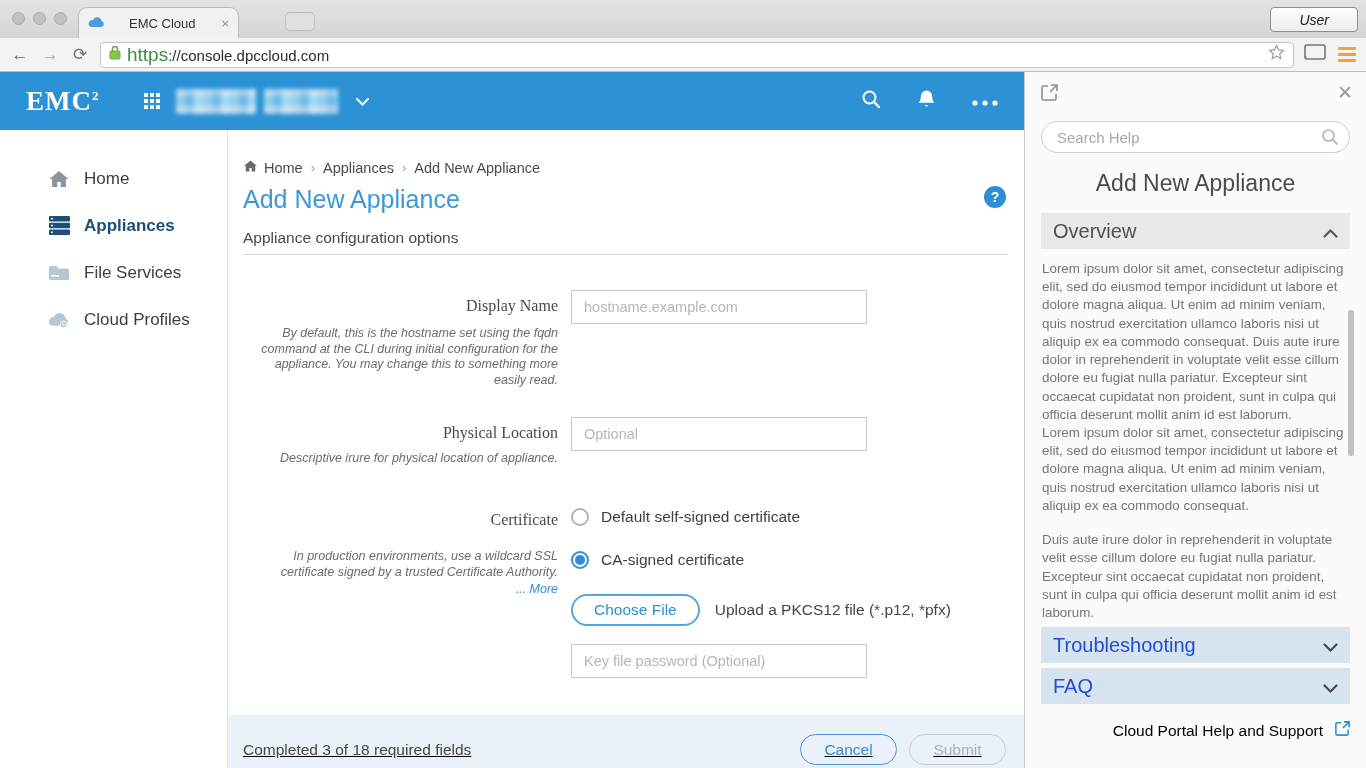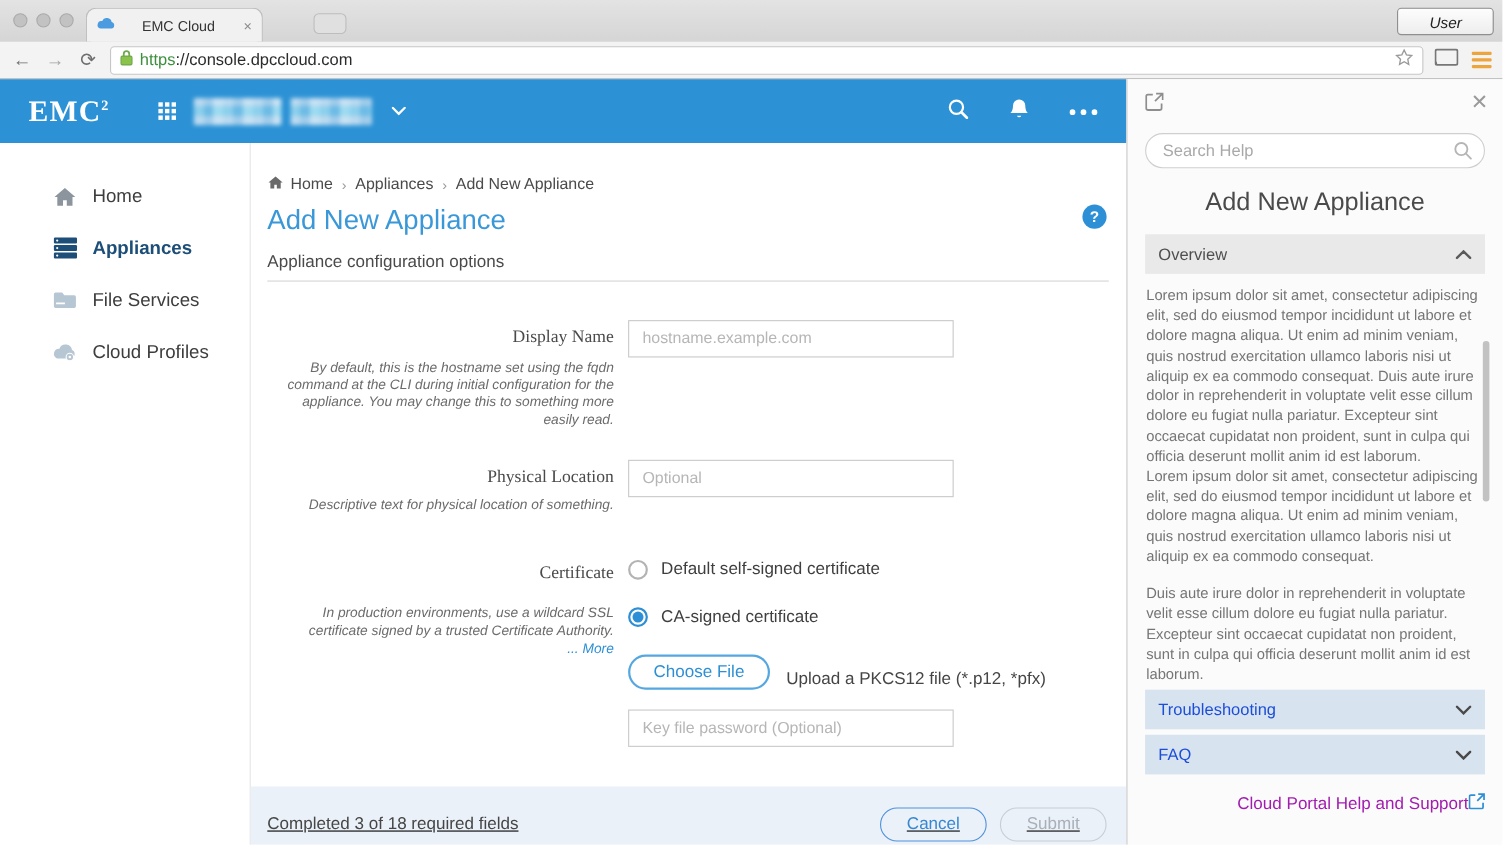--- a/index.html
+++ b/index.html
@@ -23,21 +23,21 @@
   .user-btn { position:absolute; right:8px; top:7px; height:25px; padding:0 28px;
     background:linear-gradient(#fdfdfd,#ededed); border:1px solid #8f8f8f;
     border-radius:4px; font-size:14px; color:#222; display:flex; align-items:center;font-style:italic; }
 
   .url-bar { height:34px; background:#f4f3f3; border-bottom:1px solid #bdbdbd;
     display:flex; align-items:center; padding:0 10px; gap:10px; }
   .nav-ic { font-size:17px; color:#6e6e6e; width:20px; text-align:center; }
   .nav-ic.fwd { color:#a4a4a4; }
   .url-field { flex:1; height:26px; background:#fff; border:1px solid #c6c6c6;
     border-radius:4px; display:flex; align-items:center; padding:0 8px; gap:6px; }
-  .url-scheme { color:#3d8f3d; font-size:15px; }
+  .url-scheme { color:#3d8f3d; font-size:19px; }
   .url-rest { color:#2b2b2b; font-size:15px; flex:1; }
   .chrome-right { display:flex; align-items:center; gap:12px; }
   .hamburger { display:flex; flex-direction:column; gap:3px; }
   .hamburger i { width:18px; height:3px; background:#eda53b; border-radius:1px; }
 
   
   .app-row { display:flex; height:696px; }
   .left-col { width:1024px; display:flex; flex-direction:column; }
 
   .app-header { height:58px; background:#2c92d5; display:flex; align-items:center;
@@ -93,21 +93,21 @@
   .row-pl .lcol .fhelp { margin-top:9px; }
 
   .radio-row { display:flex; align-items:center; gap:12px; margin-bottom:25px;
     cursor:pointer; }
   .radio { width:18px; height:18px; border-radius:50%; border:2px solid #b3b3b3;
     background:#fff; flex:none; position:relative; }
   .radio.checked { border-color:#2d8fd5; }
   .radio.checked::after { content:""; position:absolute; inset:2px;
     border-radius:50%; background:#2d8fd5; }
   .radio-label { font-size:15.5px; color:#3f3f3f; }
-  .choose-row { display:flex; align-items:flex-end; margin-top:7px; }
+  .choose-row { display:flex; align-items:center; margin-top:7px; }
   .choose-btn { height:32px; padding:0 21px; border-radius:17px;
     border:2px solid #55a7df; color:#2d8fd5; background:#fff; font-size:15.5px;
     font-family:"Liberation Sans", sans-serif; cursor:pointer; }
   .upload-hint { margin-left:15px; font-size:15.5px; color:#454545; }
   .pw-wrap { margin-top:18px; }
 
   .footer-bar { position:absolute; left:0; right:0; bottom:0; height:53px;
     background:#ebf1f8; display:flex; align-items:center; padding:16px 18px 0 15px;text-decoration:underline; }
   .progress-text { font-size:15.5px; color:#464646; flex:1; }
   .pill-btn { height:31px; min-width:97px; border-radius:16px; background:transparent;
@@ -123,33 +123,33 @@
     cursor:pointer; }
   .hp-search { position:relative; margin-top:49px; }
   .hp-search input { width:100%; height:32px; border-radius:16px;
     border:1px solid #cfcfcf; background:#fff; padding:0 36px 0 15px;
     font-size:15px; font-family:"Liberation Sans", sans-serif; color:#444;
     outline:none; }
   .hp-search input::placeholder { color:#a9a9a9; }
   .hp-search .mag { position:absolute; right:11px; top:7px; }
   .hp-title { margin-top:17px; text-align:center; font-size:23px; color:#4a4a4a; }
   .acc-head { height:36px; display:flex; align-items:center; padding:0 12px;
-    font-size:15px; cursor:pointer; margin-bottom:5px; }
+    font-size:20px; cursor:pointer; margin-bottom:5px; }
   .acc-head.open { background:#e9e9e9; color:#4f4f4f; margin-top:16px;
     margin-bottom:0; }
   .acc-head.closed { background:#d8e3f0; color:#1d4ed8; }
   .acc-head .spring { flex:1; }
   .hp-content { height:372px; overflow:hidden; padding:11px 6px 0 1px;
     font-size:13.4px; color:#757575; line-height:1.36; margin-bottom:6px; }
   .hp-content p { white-space:pre-line; }
   .hp-content p + p { margin-top:16px; }
   .hp-scrollthumb { position:absolute; right:12px; top:238px; width:6px;
     height:146px; border-radius:3px; background:#c2c2c2; }
-  .hp-link { margin-top:17px; text-align:right; font-size:15.5px; color:#a21caf;
-    display:flex; justify-content:flex-end; align-items:center; gap:0;
+  .hp-link { margin-top:17px; text-align:right; font-size:15.5px; color:#000000;
+    display:flex; justify-content:flex-end; align-items:center; gap:12px;
     cursor:pointer; }
 </style>
 </head>
 <body>
 
 <div class="tab-strip">
   <div class="traffic">
       <span></span>
       <span></span>
       <span></span>
@@ -322,21 +322,21 @@
               <div class="fhelp">By default, this is the hostname set using the fqdn command at the CLI during initial configuration for the appliance. You may change this to something more easily read.</div>
             </div>
             <div class="rcol">
               <input class="tinput" type="text" placeholder="hostname.example.com" style="">
             </div>
           </div>
 
           <div class="form-row row-pl" style="margin-bottom:42px;">
             <div class="lcol">
               <div class="flabel">Physical Location</div>
-              <div class="fhelp">Descriptive text for physical location of something.</div>
+              <div class="fhelp">Descriptive irure for physical location of appliance.</div>
             </div>
             <div class="rcol">
               <input class="tinput" type="text" placeholder="Optional" style="">
             </div>
           </div>
 
           <div class="form-row">
             <div class="lcol">
               <div class="flabel" style="padding-top:3px;">Certificate</div>
               <div class="fhelp" style="margin-top:20px;">In production environments, use a wildcard SSL certificate signed by a trusted Certificate Authority.</div>

